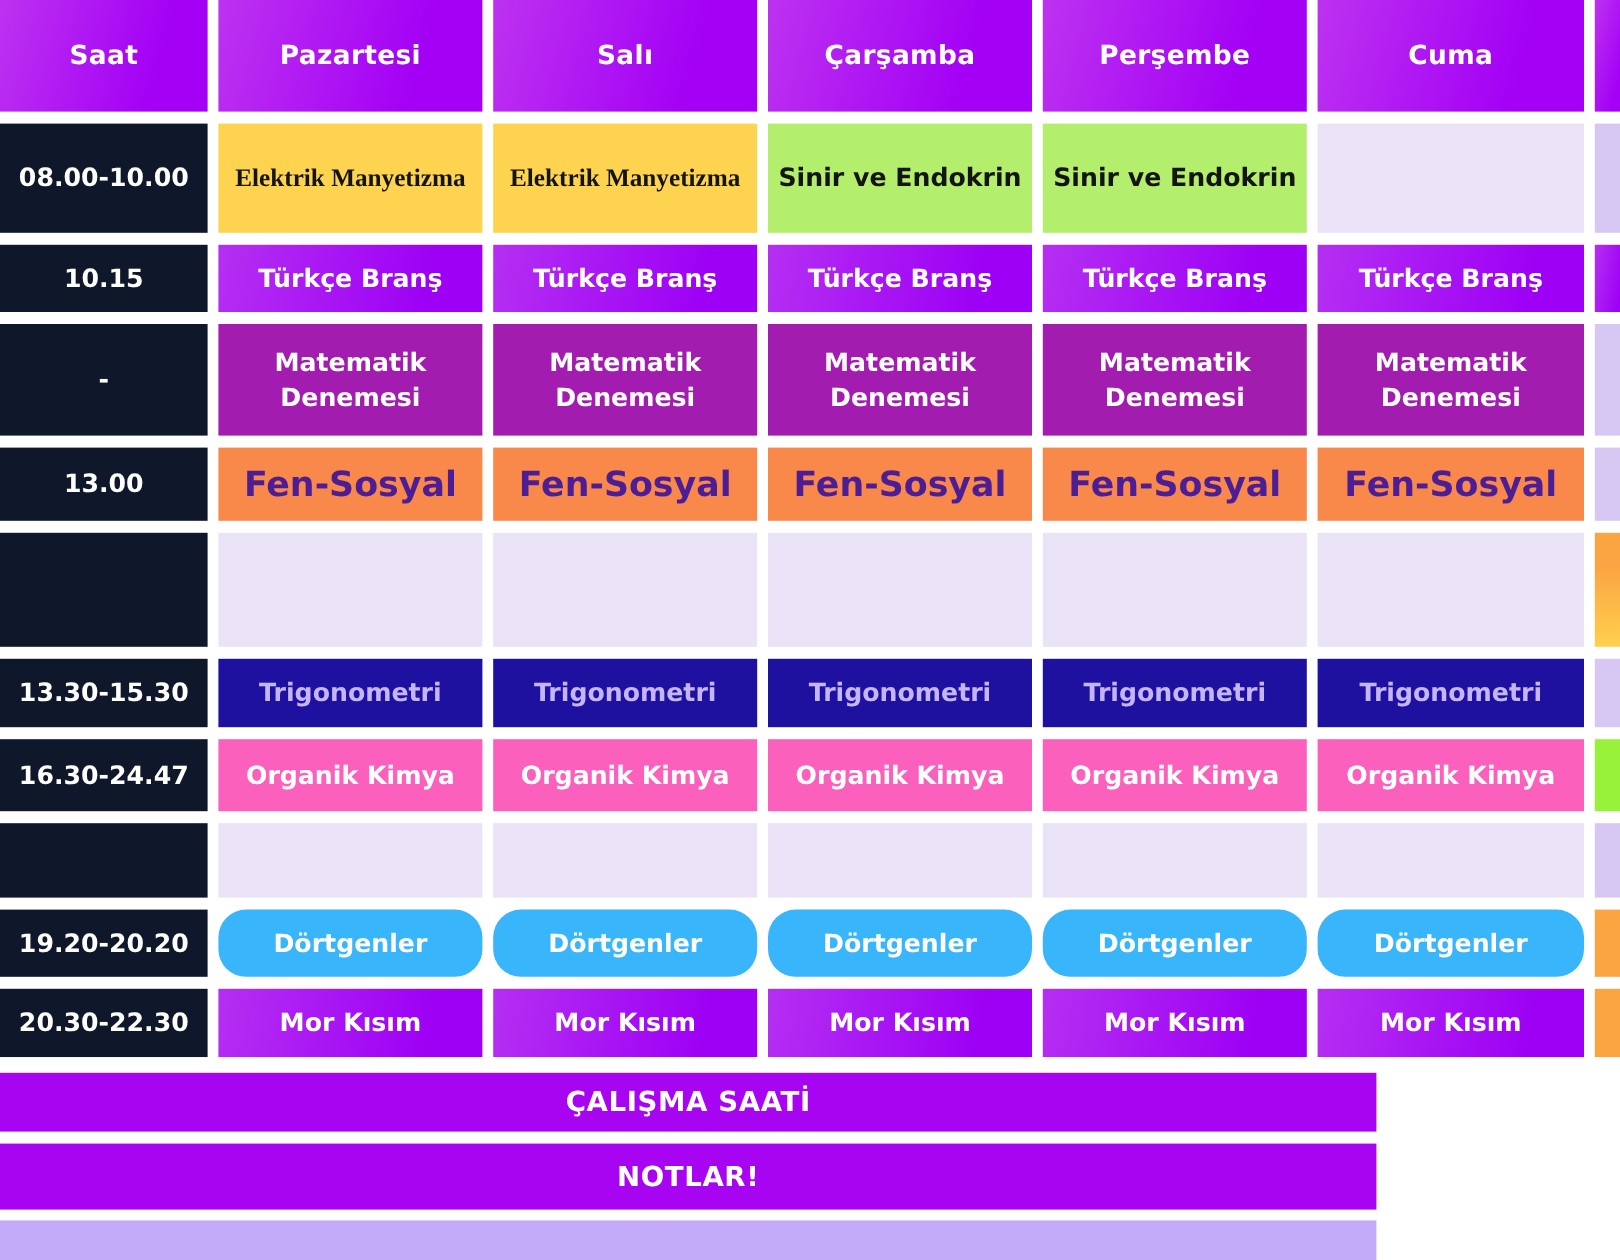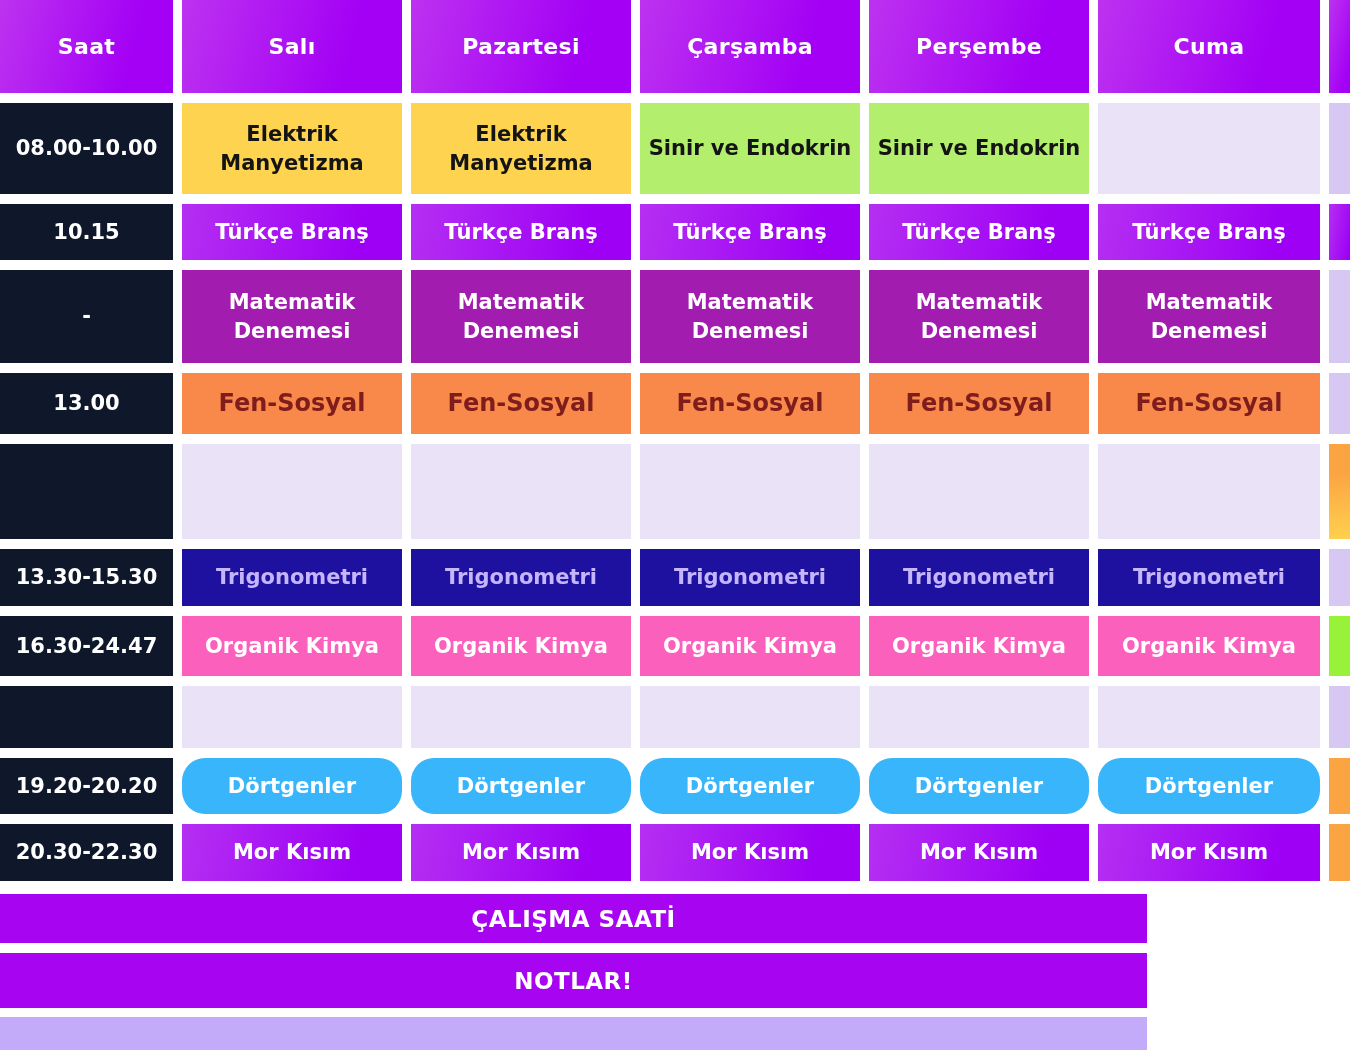--- a/index.html
+++ b/index.html
@@ -23,24 +23,24 @@
     background:linear-gradient(105deg,#bd32f0 0%,#a300f5 75%);
     color:#ffffff;font-size:22px;letter-spacing:.3px;
   }
   .c-time{
     background:#0f172a;color:#ffffff;font-size:21px;
   }
   .c-purple{
     background:linear-gradient(100deg,#b52ff2 0%,#9d00f5 80%);
     color:#ffffff;font-size:21px;
   }
-  .c-yellow{background:#fdd350;color:#141414;font-size:21px;}
+  .c-yellow{background:#fdd350;color:#141414;font-size:21px;font-family:Liberation Serif, serif;}
   .c-green{background:#b3ef6d;color:#141414;font-size:21px;}
   .c-blue{background:#a21caf;color:#ffffff;font-size:21px;}
-  .c-orange{background:#f9894a;color:#7f1d1d;font-size:24px;text-align:center;}
+  .c-orange{background:#f9894a;color:#4c1d95;font-size:29px;text-align:center;}
   .c-navy{background:#1f11a0;color:#c4b5fd;font-size:21px;}
   .c-pink{background:#fb60bd;color:#ffffff;font-size:21px;}
   .c-cyan{background:#38b5fb;color:#ffffff;font-size:21px;border-radius:23px;}
   .c-empty{background:#eae3f8;}
   .e-lavender{background:#d6c8f3;}
   .e-purple{background:linear-gradient(100deg,#b52ff2 0%,#9d00f5 80%);}
   .e-orange{background:#fba442;}
   .e-orange-grad{background:linear-gradient(180deg,#fba442 30%,#ffd04e 100%);}
   .e-lime{background:#98f239;}
   .bar{
@@ -49,22 +49,22 @@
   }
   .bar-work{height:49px;margin-top:13px;background:#a705f2;font-size:23px;}
   .bar-notes{height:55px;margin-top:10px;background:#a705f2;font-size:23px;}
   .bar-bottom{height:33px;margin-top:9px;background:#c3abfa;}
 </style>
 </head>
 <body>
 
 <div class="grid">
     <div class="cell c-header">Saat</div>
+    <div class="cell c-header">Pazartesi</div>
     <div class="cell c-header">Salı</div>
-    <div class="cell c-header">Pazartesi</div>
     <div class="cell c-header">Çarşamba</div>
     <div class="cell c-header">Perşembe</div>
     <div class="cell c-header">Cuma</div>
     <div class="cell c-header"></div>
     <div class="cell c-time">08.00-10.00</div>
     <div class="cell c-yellow">Elektrik Manyetizma</div>
     <div class="cell c-yellow">Elektrik Manyetizma</div>
     <div class="cell c-green">Sinir ve Endokrin</div>
     <div class="cell c-green">Sinir ve Endokrin</div>
     <div class="cell c-empty"></div>

